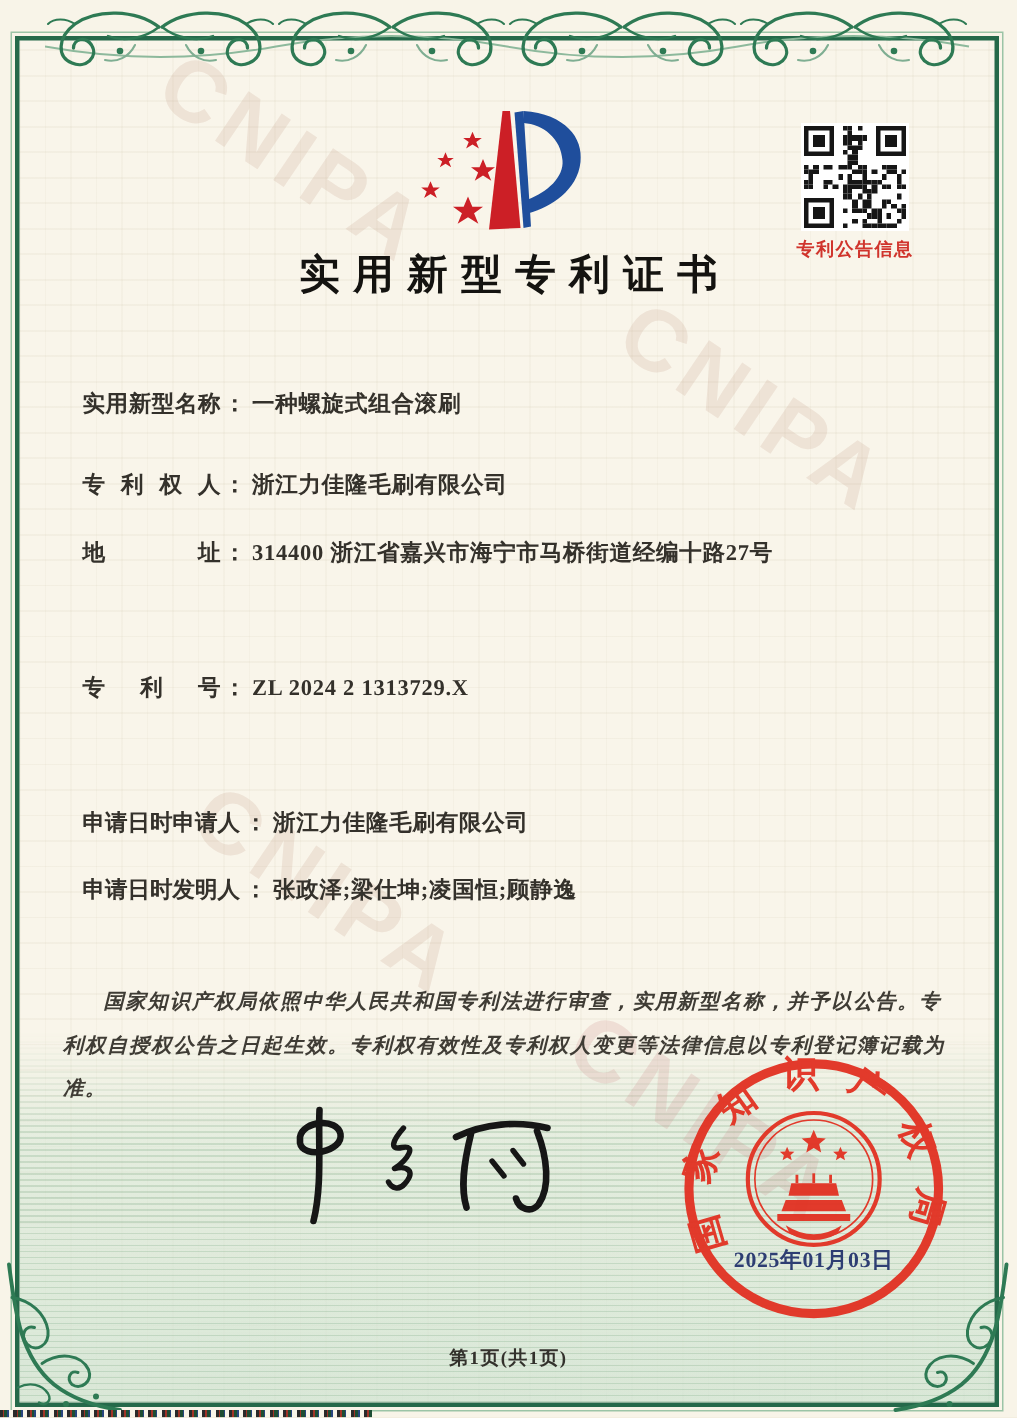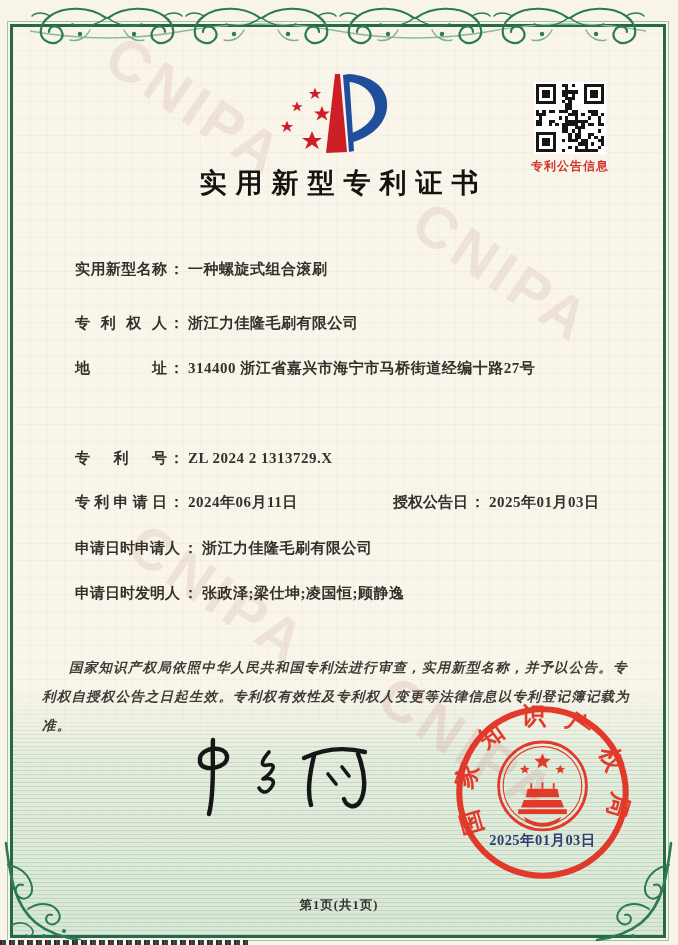--- a/index.html
+++ b/index.html
@@ -65,21 +65,21 @@
   .qr-caption{
     position:absolute;left:510px;top:158px;width:120px;z-index:4;text-align:center;
     font-size:12px;font-weight:700;letter-spacing:1px;color:#d0342c;
   }
   .title{
     position:absolute;left:0;right:0;top:165px;z-index:4;text-align:center;
     font-size:27px;font-weight:700;letter-spacing:9px;padding-left:9px;color:#141310;
   }
   
   .row{position:absolute;left:55px;z-index:4;font-size:15px;font-weight:700;white-space:nowrap;color:#34312b;}
-  .row .lbl{display:inline-block;width:92px;text-align:justify;text-align-last:justify;vertical-align:bottom;margin-left:20px;}
+  .row .lbl{display:inline-block;width:92px;text-align:justify;text-align-last:justify;vertical-align:bottom;}
   .row .lbl.wide{width:106px;text-align:left;text-align-last:left;}
   .row .colon{display:inline-block;margin:0 4px 0 2px;}
   .row .val{letter-spacing:.5px;}
   .rcol{position:absolute;left:318px;top:0;}
   .rcol .lbl{width:auto;text-align:left;text-align-last:left;}
   
   .notice{
     position:absolute;left:42px;right:40px;top:653px;z-index:4;
     font-size:13.5px;font-style:italic;font-weight:600;line-height:2.15;
     letter-spacing:1.2px;text-indent:2em;color:#3f3c35;
@@ -308,26 +308,20 @@
   </div>
   <div class="row" style="top:314px">
     <span class="lbl">专利权人</span><span class="colon">：</span><span class="val">浙江力佳隆毛刷有限公司</span>
   </div>
   <div class="row" style="top:359px">
     <span class="lbl">地址</span><span class="colon">：</span><span class="val">314400 浙江省嘉兴市海宁市马桥街道经编十路27号</span>
   </div>
   <div class="row" style="top:449px">
     <span class="lbl">专利号</span><span class="colon">：</span><span class="val">ZL 2024 2 1313729.X</span>
   </div>
-  <div class="row" style="top:493px">
-    <span class="lbl">专利申请日</span><span class="colon">：</span><span class="val">2024年06月11日</span>
-    <span class="rcol">
-      <span class="lbl">授权公告日</span><span class="colon">：</span><span class="val">2025年01月03日</span>
-    </span>
-  </div>
   <div class="row" style="top:584px">
     <span class="lbl wide">申请日时发明人</span><span class="colon">：</span><span class="val">张政泽;梁仕坤;凌国恒;顾静逸</span>
   </div>
   <div class="row" style="top:539px">
     <span class="lbl wide">申请日时申请人</span><span class="colon">：</span><span class="val">浙江力佳隆毛刷有限公司</span>
   </div>
 
   <div class="notice">国家知识产权局依照中华人民共和国专利法进行审查，实用新型名称，并予以公告。专利权自授权公告之日起生效。专利权有效性及专利权人变更等法律信息以专利登记簿记载为准。</div>
 
 

